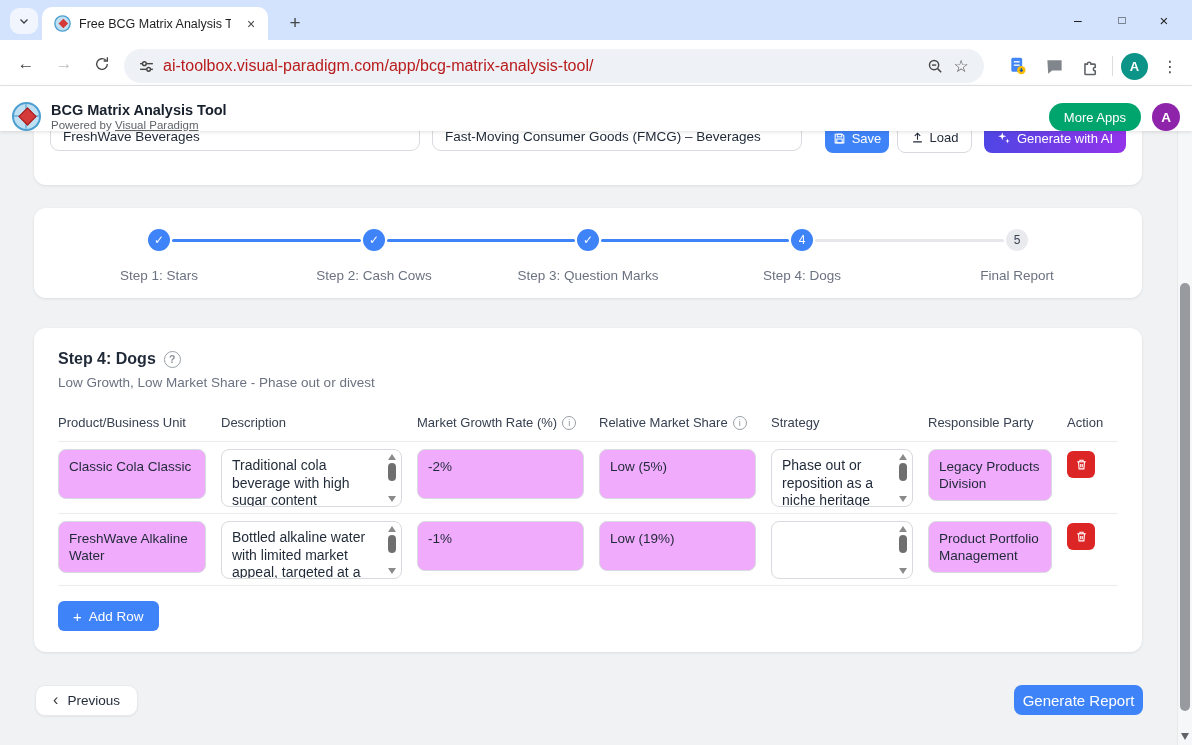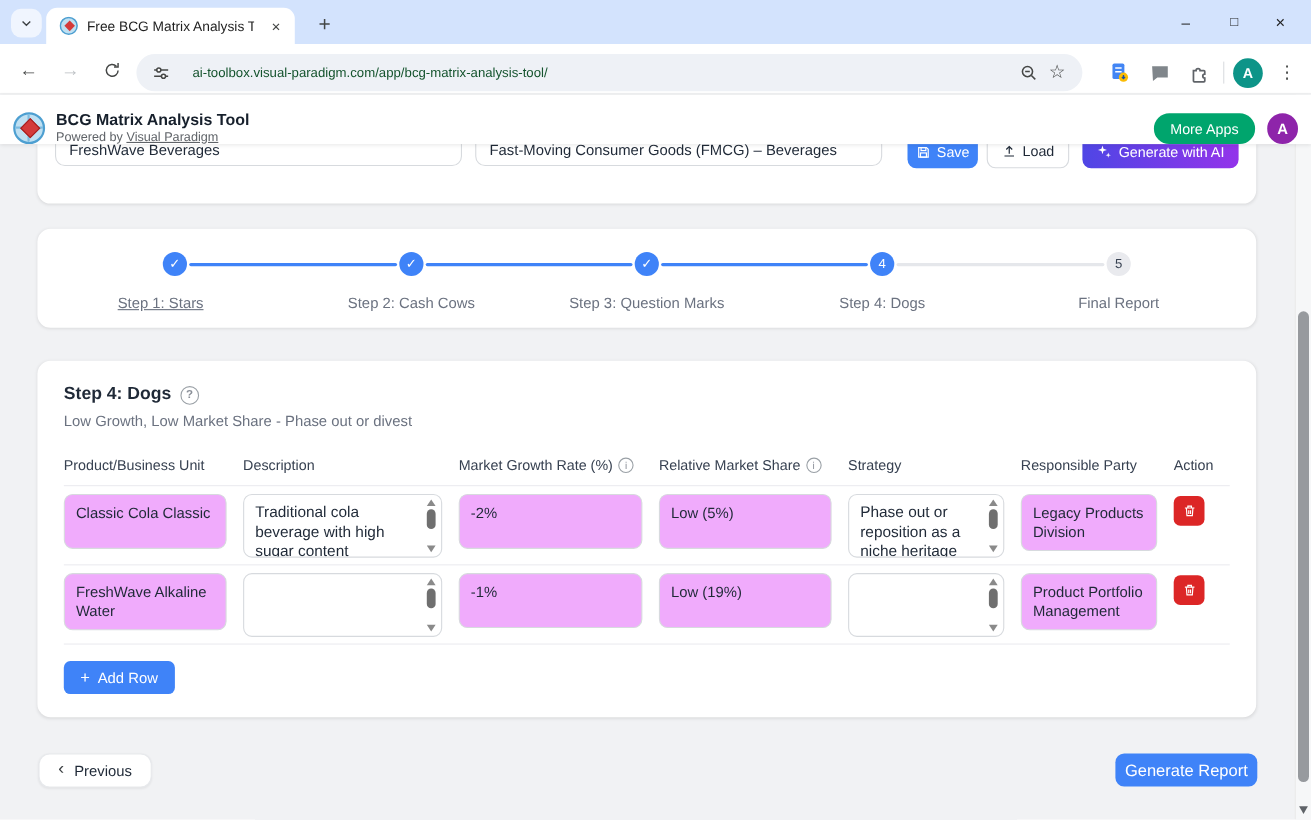--- a/index.html
+++ b/index.html
@@ -15,21 +15,21 @@
   .tab-title { font-size:12.5px; color:#1f1f1f; white-space:nowrap; overflow:hidden; width:152px; }
   .tab-close { margin-left:auto; width:18px; height:18px; border-radius:50%; display:flex; align-items:center; justify-content:center; font-size:14px; color:#444746; }
   .newtab { position:absolute; left:282px; top:10px; width:26px; height:26px; display:flex; align-items:center; justify-content:center; font-size:19px; color:#444746; }
   .wctl { position:absolute; top:0; height:40px; width:44px; display:flex; align-items:center; justify-content:center; font-size:14px; color:#1f1f1f; }
   .wctl.min{ right:92px; } .wctl.max{ right:48px; font-size:12px;} .wctl.close{ right:6px; font-size:15px;}
 
   .toolbar { position:absolute; top:40px; left:0; width:100%; height:46px; background:#fff; border-bottom:1px solid #e3e5e8; }
   .nav-ic { position:absolute; top:50px; width:28px; height:28px; display:flex; align-items:center; justify-content:center; font-size:17px; color:#454746; }
   .nav-back{left:12px;} .nav-fwd{left:50px; color:#bcc0c4;} .nav-reload{left:88px;}
   .omnibox { position:absolute; left:124px; top:49px; width:860px; height:34px; border-radius:17px; background:#eef1f6; display:flex; align-items:center; padding:0 10px 0 14px; }
-  .url { font-size:12px; color:#14532d; margin-left:20px; flex:1; white-space:nowrap; overflow:hidden; }
+  .url { font-size:16px; color:#b91c1c; margin-left:8px; flex:1; white-space:nowrap; overflow:hidden; }
   .omni-ic { width:26px; height:26px; display:flex; align-items:center; justify-content:center; color:#454746; }
   .star { font-size:17px; }
   .tb-right { position:absolute; right:8px; top:49px; height:34px; display:flex; align-items:center; gap:8px; }
   .tb-ic { width:28px; height:28px; display:flex; align-items:center; justify-content:center; }
   .tb-divider { width:1px; height:20px; background:#dadce0; }
   .chrome-avatar { width:27px; height:27px; border-radius:50%; background:#0d9488; color:#fff; font-size:13px; font-weight:bold; display:flex; align-items:center; justify-content:center; }
   .menu-dots { font-size:16px; color:#454746; }
 
   
   .app-header { position:absolute; top:86px; left:0; width:100%; height:45px; background:#fff; box-shadow:0 1px 4px rgba(0,0,0,.12); z-index:5; display:flex; align-items:flex-end; padding:0 12px; }
@@ -239,21 +239,21 @@
     <div class="node done" style="left:543px;">
         <span class="chk">✓</span>
       </div>
     <div class="node current" style="left:757px;">
         <span>4</span>
       </div>
     <div class="node todo" style="left:972px;">
         <span>5</span>
       </div>
 
-    <div class="step-label" style="left:2px;text-decoration:underline;">Step 1: Stars</div>
+    <div class="step-label" style="left:15px;">Step 1: Stars</div>
     <div class="step-label" style="left:230px;">Step 2: Cash Cows</div>
     <div class="step-label" style="left:444px;">Step 3: Question Marks</div>
     <div class="step-label" style="left:658px;">Step 4: Dogs</div>
     <div class="step-label" style="left:873px;">Final Report</div>
   </div>
 
   <div class="card card-main">
     <div class="sec-title-row">
       <span class="sec-title">Step 4: Dogs</span>
       <span class="help-ic">?</span>
@@ -305,20 +305,21 @@
             <path d="M6.5 7l1 13h9l1-13"></path>
             <path d="M10.5 11v6M13.5 11v6"></path>
           </svg>
       </button>
     </div>
 
     
     <div class="tgrid trow">
       <div class="field">FreshWave Alkaline Water</div>
       <div class="ta">
+        <div class="txt">Bottled alkaline water with limited market appeal, targeted at a</div>
         <div class="sbar">
           <span class="tri-up"></span>
           <span class="sb-thumb"></span>
           <span class="tri-dn"></span>
         </div>
       </div>
       <div class="field">-1%</div>
       <div class="field">Low (19%)</div>
       <div class="ta">
         <div class="sbar">

